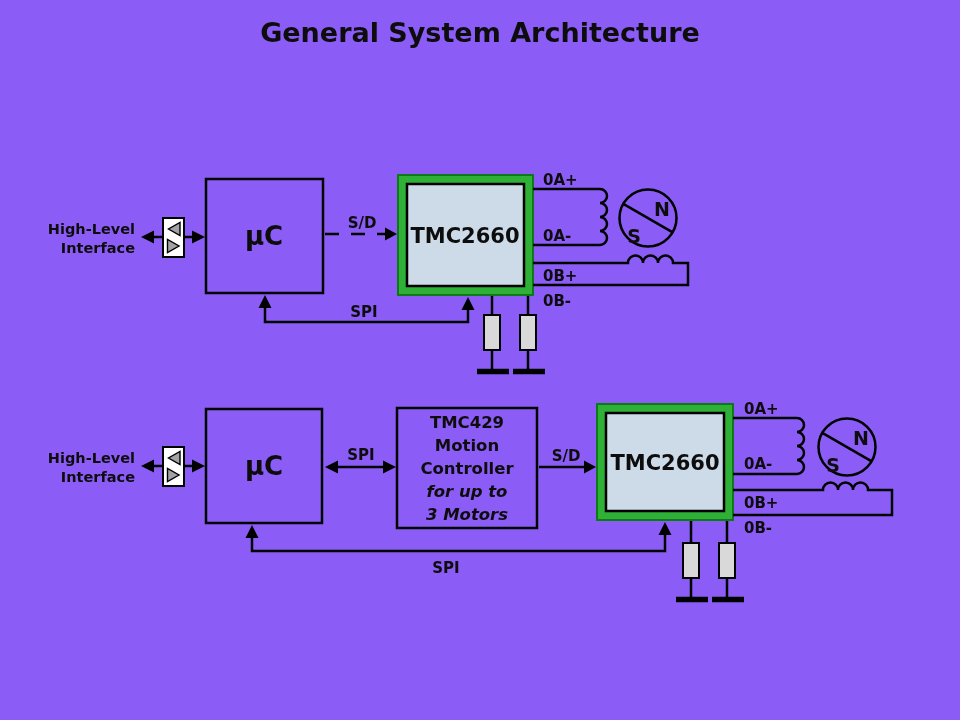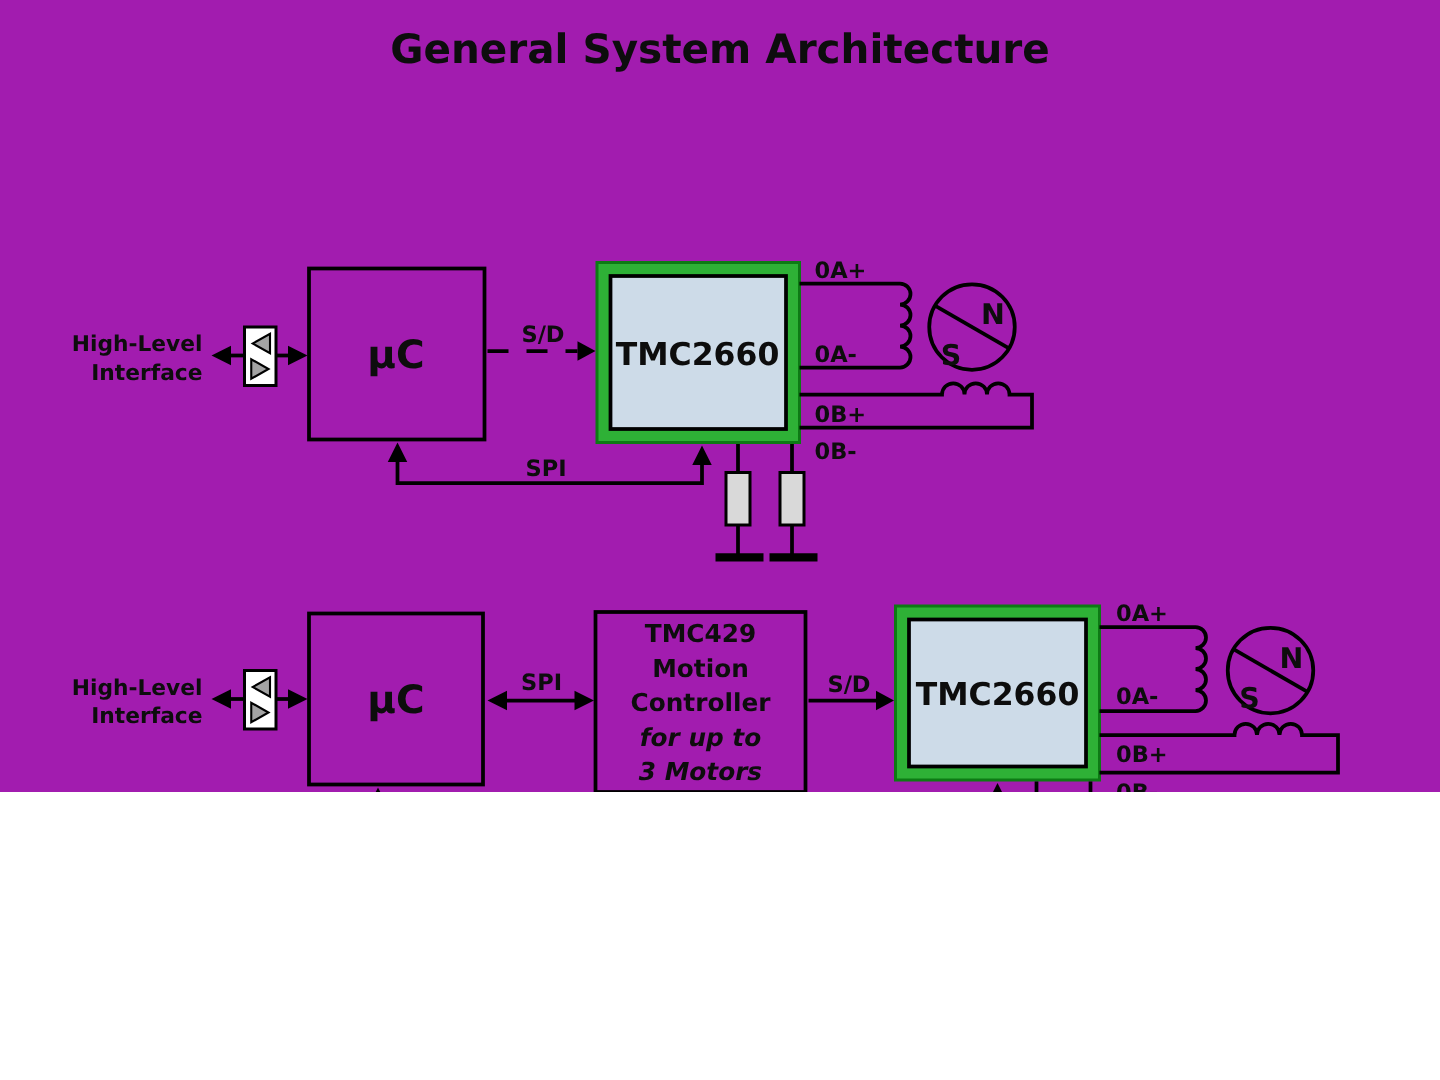--- a/index.html
+++ b/index.html
@@ -1,16 +1,16 @@
 <!DOCTYPE html>
 <html><head>
 <meta charset="utf-8">
 <style>
   html,body{margin:0;padding:0;background:#ffffff;}
-  #stage{position:relative;width:960px;height:528px;background:#a21caf;overflow:hidden;}
+  #stage{position:relative;width:960px;height:720px;background:#8b5cf6;overflow:hidden;}
   svg{display:block;}
   .t{font-family:"DejaVu Sans","Liberation Sans",sans-serif;font-weight:bold;fill:#0d0d0d;}
   .it{font-style:italic;}
   .w{stroke:#000000;stroke-width:2.5;fill:none;}
   .b2{stroke:#000000;stroke-width:2;}
   .gnd{stroke:#000000;stroke-width:5.5;}
   .head{fill:#000000;stroke:none;}
 </style>
 </head>
 <body>

